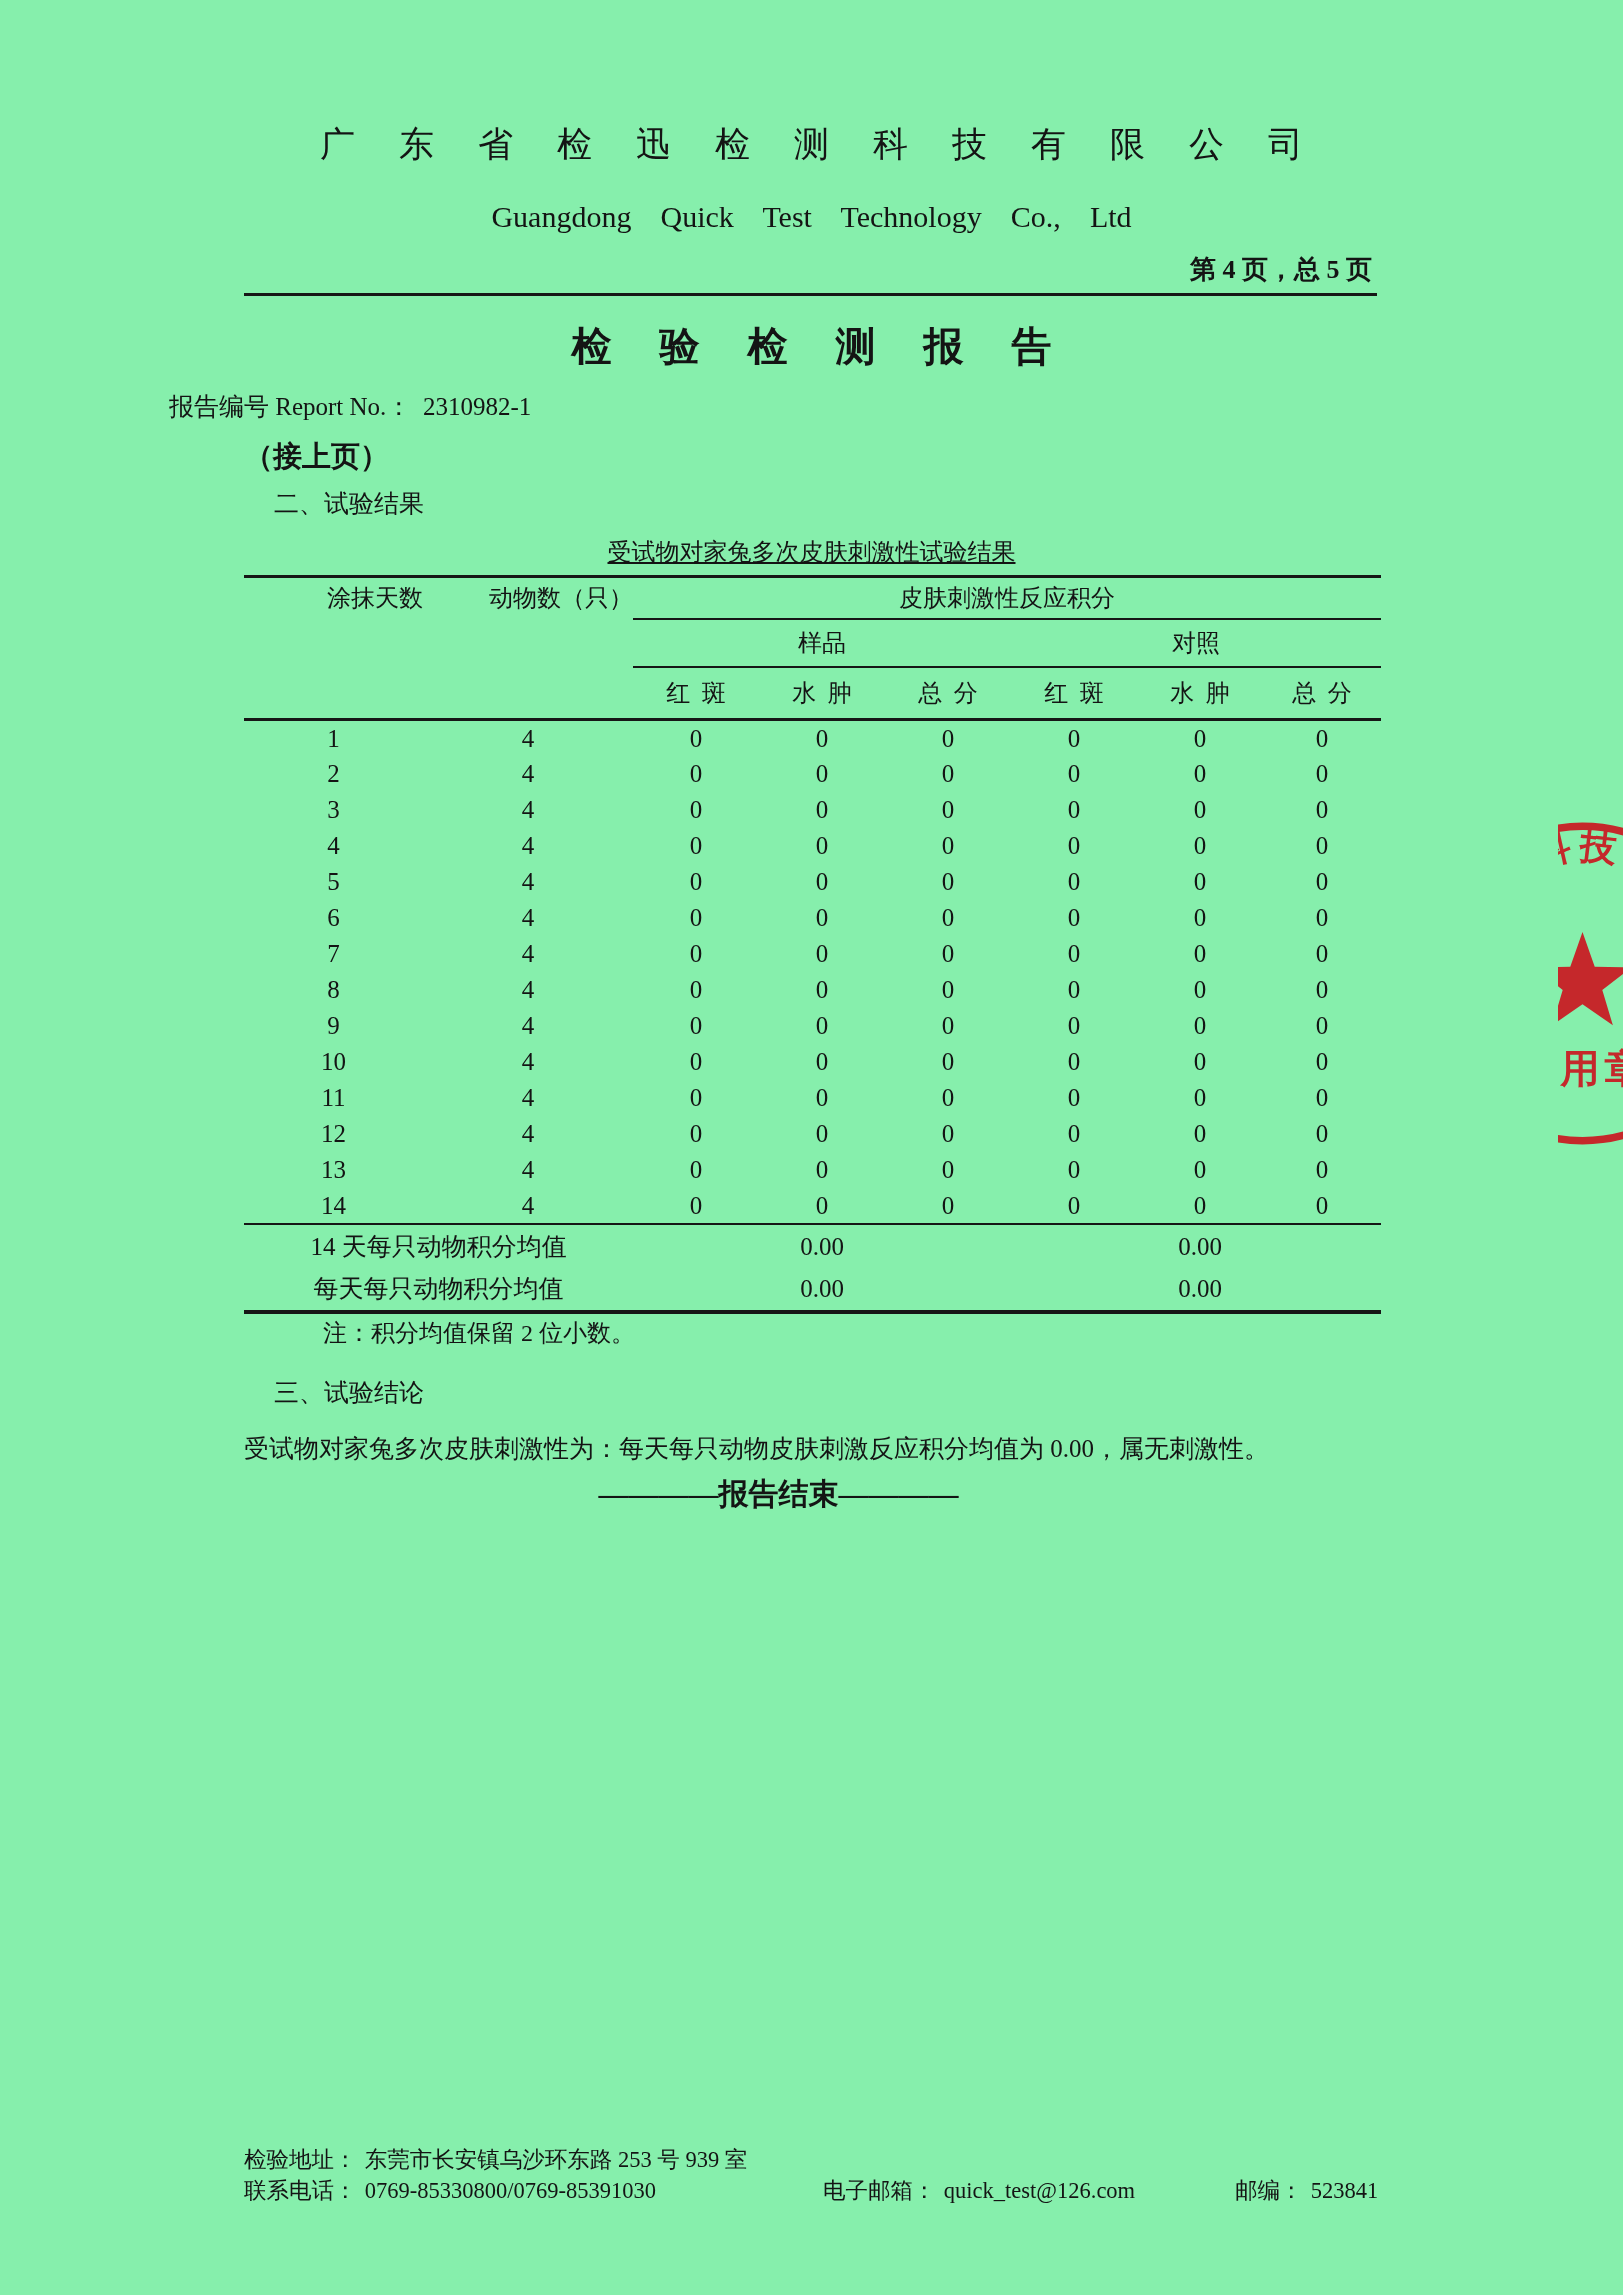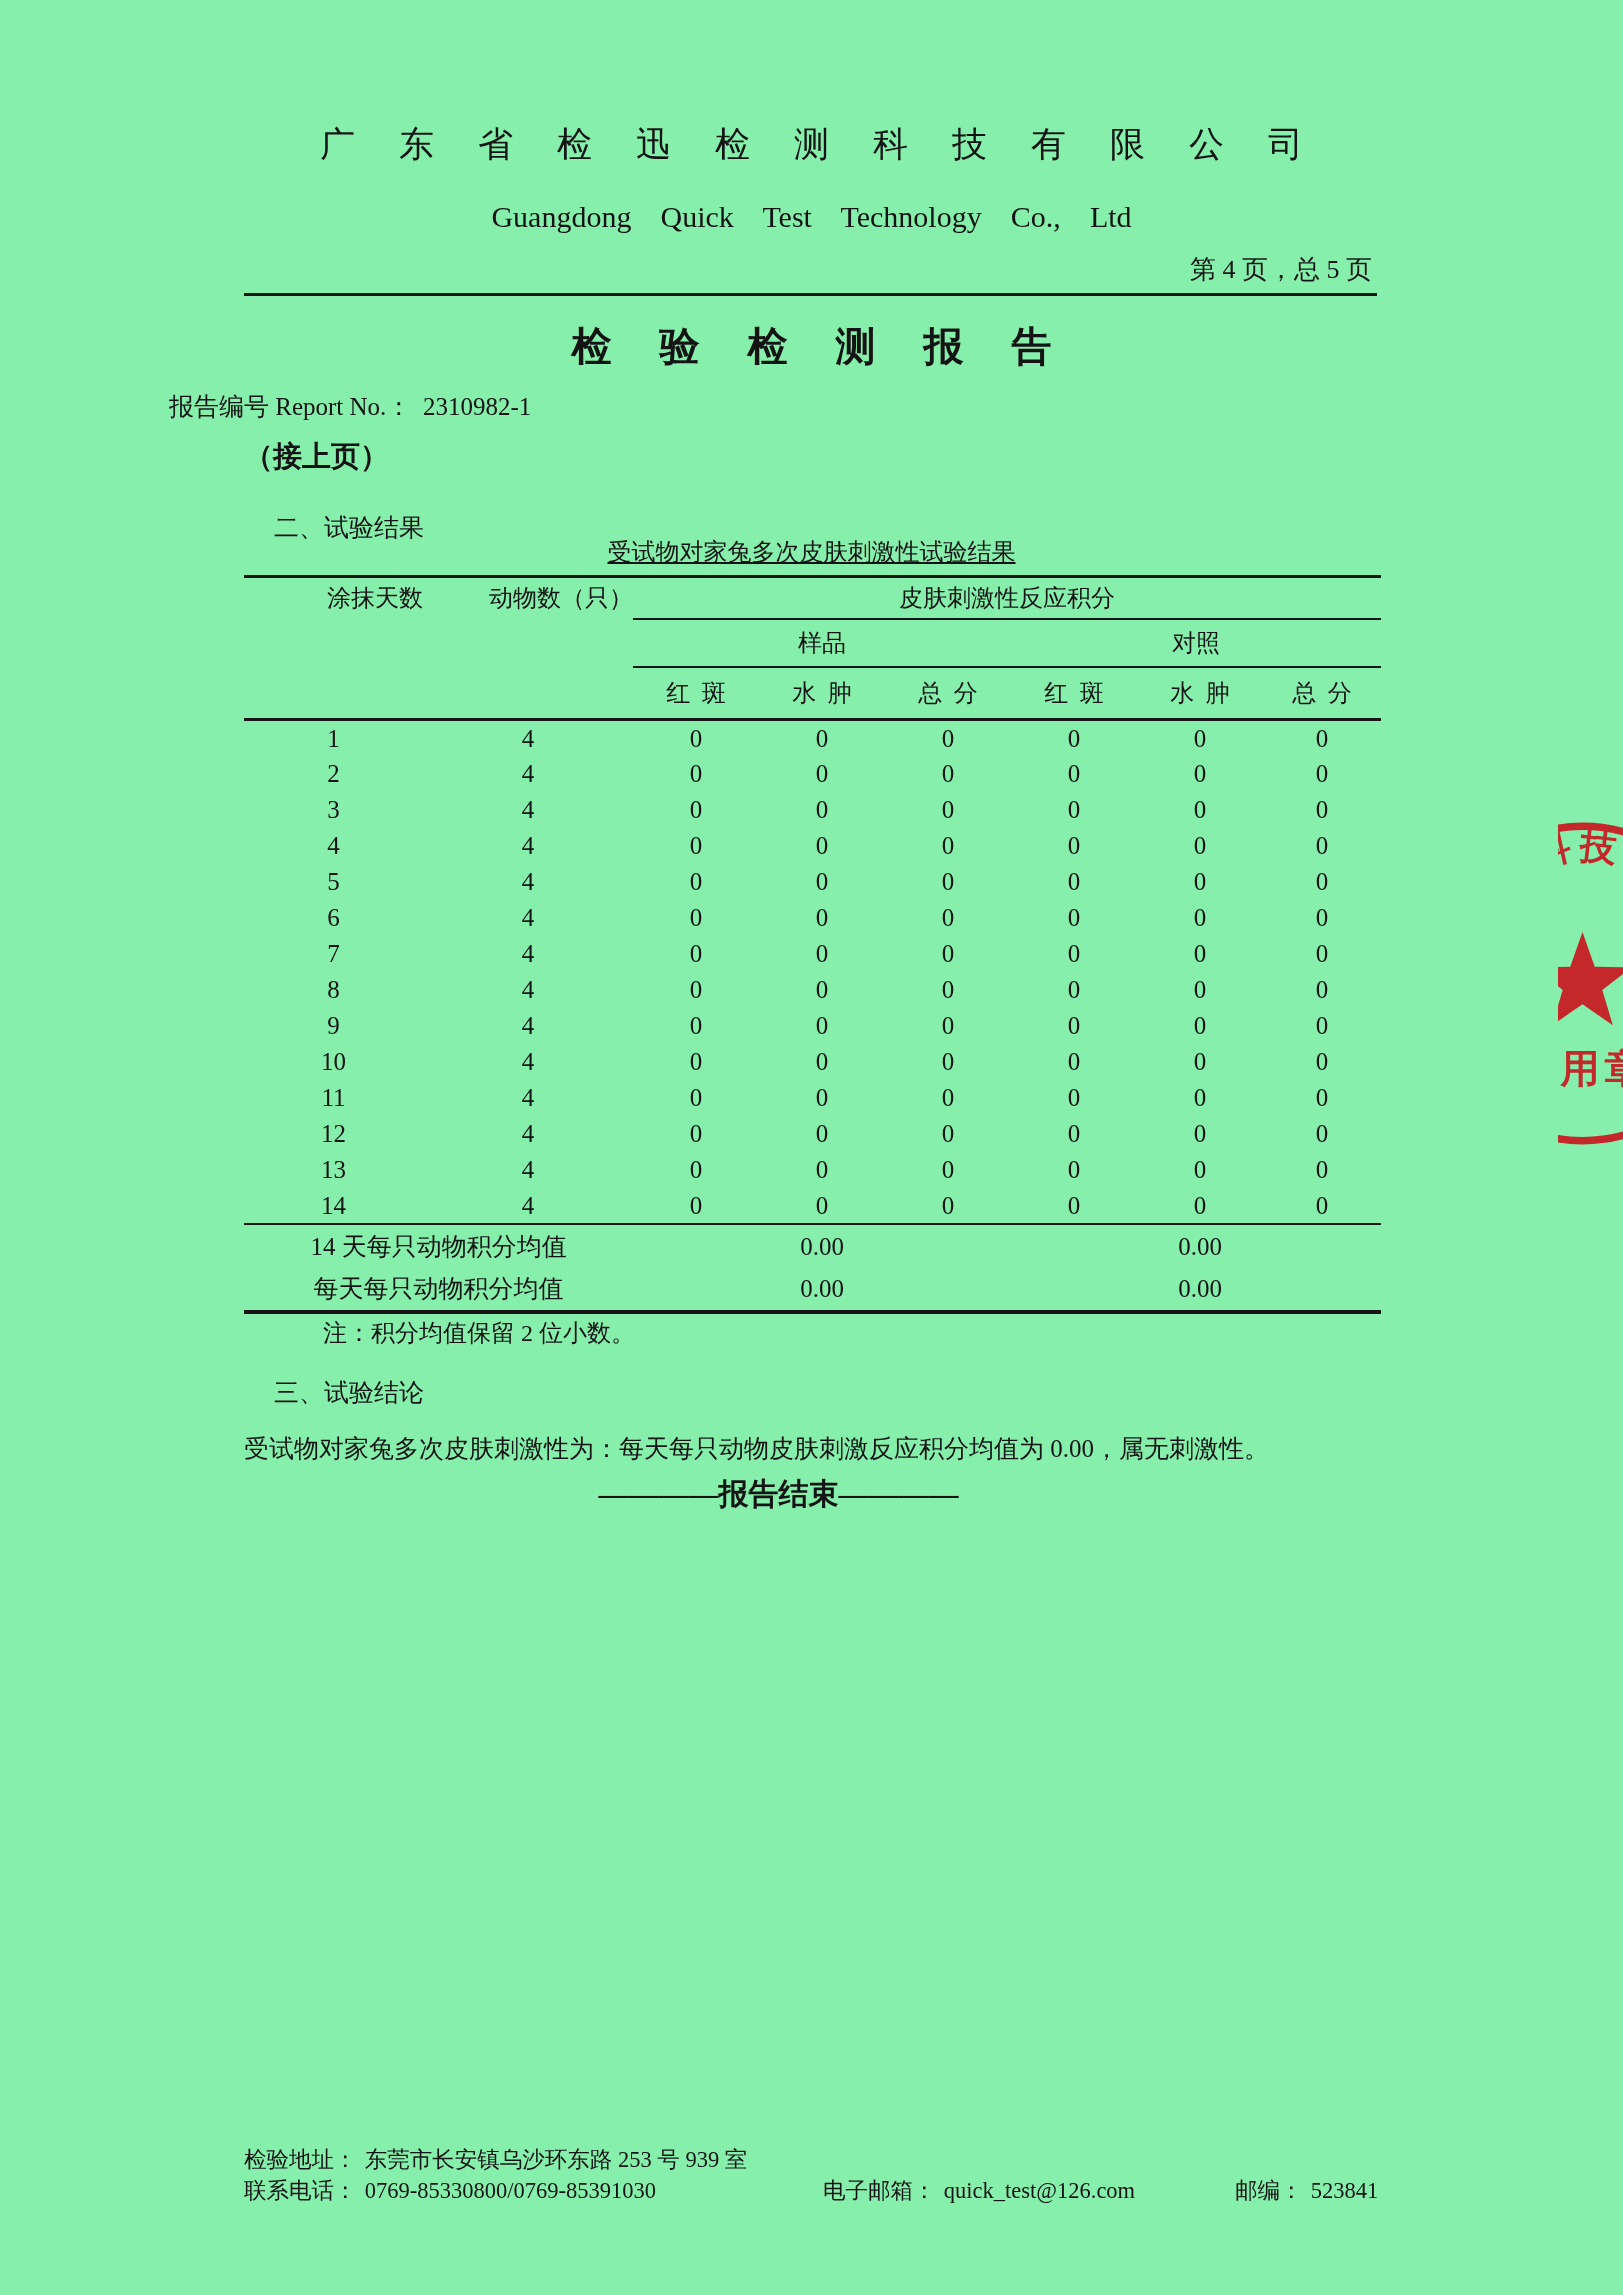--- a/index.html
+++ b/index.html
@@ -19,33 +19,33 @@
 
   .company-cn {
     top: 121px; font-size: 35px; font-weight: 400;
     letter-spacing: 44px; text-indent: 44px; white-space: nowrap;
   }
   .company-en {
     top: 200px; font-size: 30px; font-weight: 400;
     word-spacing: 21.6px; white-space: nowrap;
   }
   .page-info {
-    top: 252px; right: 251px; font-size: 26px; font-weight: 400; white-space: nowrap;
+    top: 252px; right: 251px; font-size: 26px; font-weight: 700; white-space: nowrap;
   }
   .header-rule {
     top: 293px; left: 244px; width: 1133px; height: 3.3px; background: #161616;
   }
   .report-title {
     top: 319px; font-size: 40px; font-weight: 700;
     letter-spacing: 48px; text-indent: 48px; white-space: nowrap;
   }
   .report-no { top: 390px; left: 169px; font-size: 25px; white-space: nowrap; }
   .report-no .val { margin-left: 11.6px; }
   .continued { top: 437px; left: 244px; font-size: 29px; font-weight: 700; }
-  .section-2 { top: 511px; left: 274px; font-size: 25px; }
+  .section-2 { top: 487px; left: 274px; font-size: 25px; }
   .table-title { top: 536px; font-size: 24px; }
 
   .result-table {
     top: 575px; left: 244px; width: 1135px;
     border-collapse: collapse; table-layout: fixed;
     border-top: 3.3px solid #161616;
     border-bottom: 4.2px solid #161616;
     font-size: 25px;
   }
   .result-table td { text-align: center; vertical-align: middle; padding: 0; }

